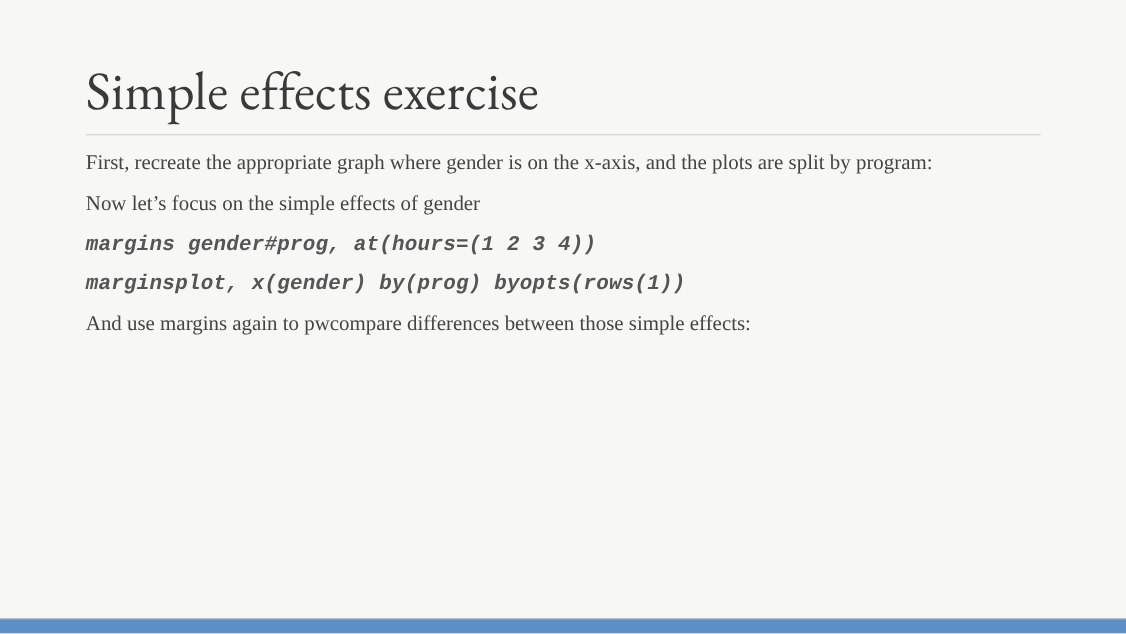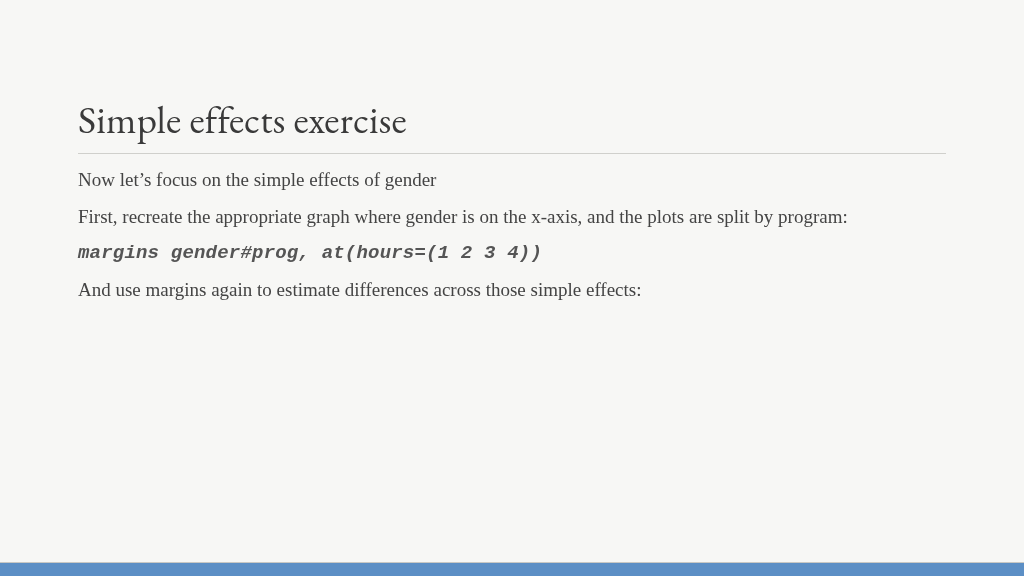--- a/index.html
+++ b/index.html
@@ -7,26 +7,25 @@
   body {
     background: #f7f7f5;
     font-family: Garamond, "EB Garamond", Georgia, "Times New Roman", serif;
     color: #3a3a3a;
     position: relative;
   }
   .slide {
     padding: 50px 78px 0 78px;
   }
   .title {
-    font-size: 39px;
+    font-size: 49px;
     font-weight: 400;
     color: #3a3a3a;
     letter-spacing: 0.2px;
     padding-bottom: 8px;
-    margin-top: 44px;
   }
   .rule {
     border: none;
     border-top: 1px solid #d0d0cc;
     margin-bottom: 14px;
   }
   .body-text {
     font-size: 19px;
     line-height: 1.22;
     color: #444;
@@ -51,27 +50,28 @@
   }
 </style>
 </head>
 <body>
 
 <div class="slide">
 
   <h1 class="title">Simple effects exercise</h1>
   <hr class="rule">
 
+  <p class="body-text">First, recreate the appropriate graph where gender is on the x-axis, and the plots are split by program:</p>
+
   <p class="body-text">Now let’s focus on the simple effects of gender</p>
-
-  <p class="body-text">First, recreate the appropriate graph where gender is on the x-axis, and the plots are split by program:</p>
 
   <p class="code-line">margins gender#prog, at(hours=(1 2 3 4))</p>
 
+  <p class="code-line">marginsplot, x(gender) by(prog) byopts(rows(1))</p>
 
 
 
-  <p class="body-text">And use margins again to estimate differences across those simple effects:</p>
+  <p class="body-text">And use margins again to pwcompare differences between those simple effects:</p>
 
 
 </div>
 
 <div class="bottom-band"></div>
 
 </body></html>

